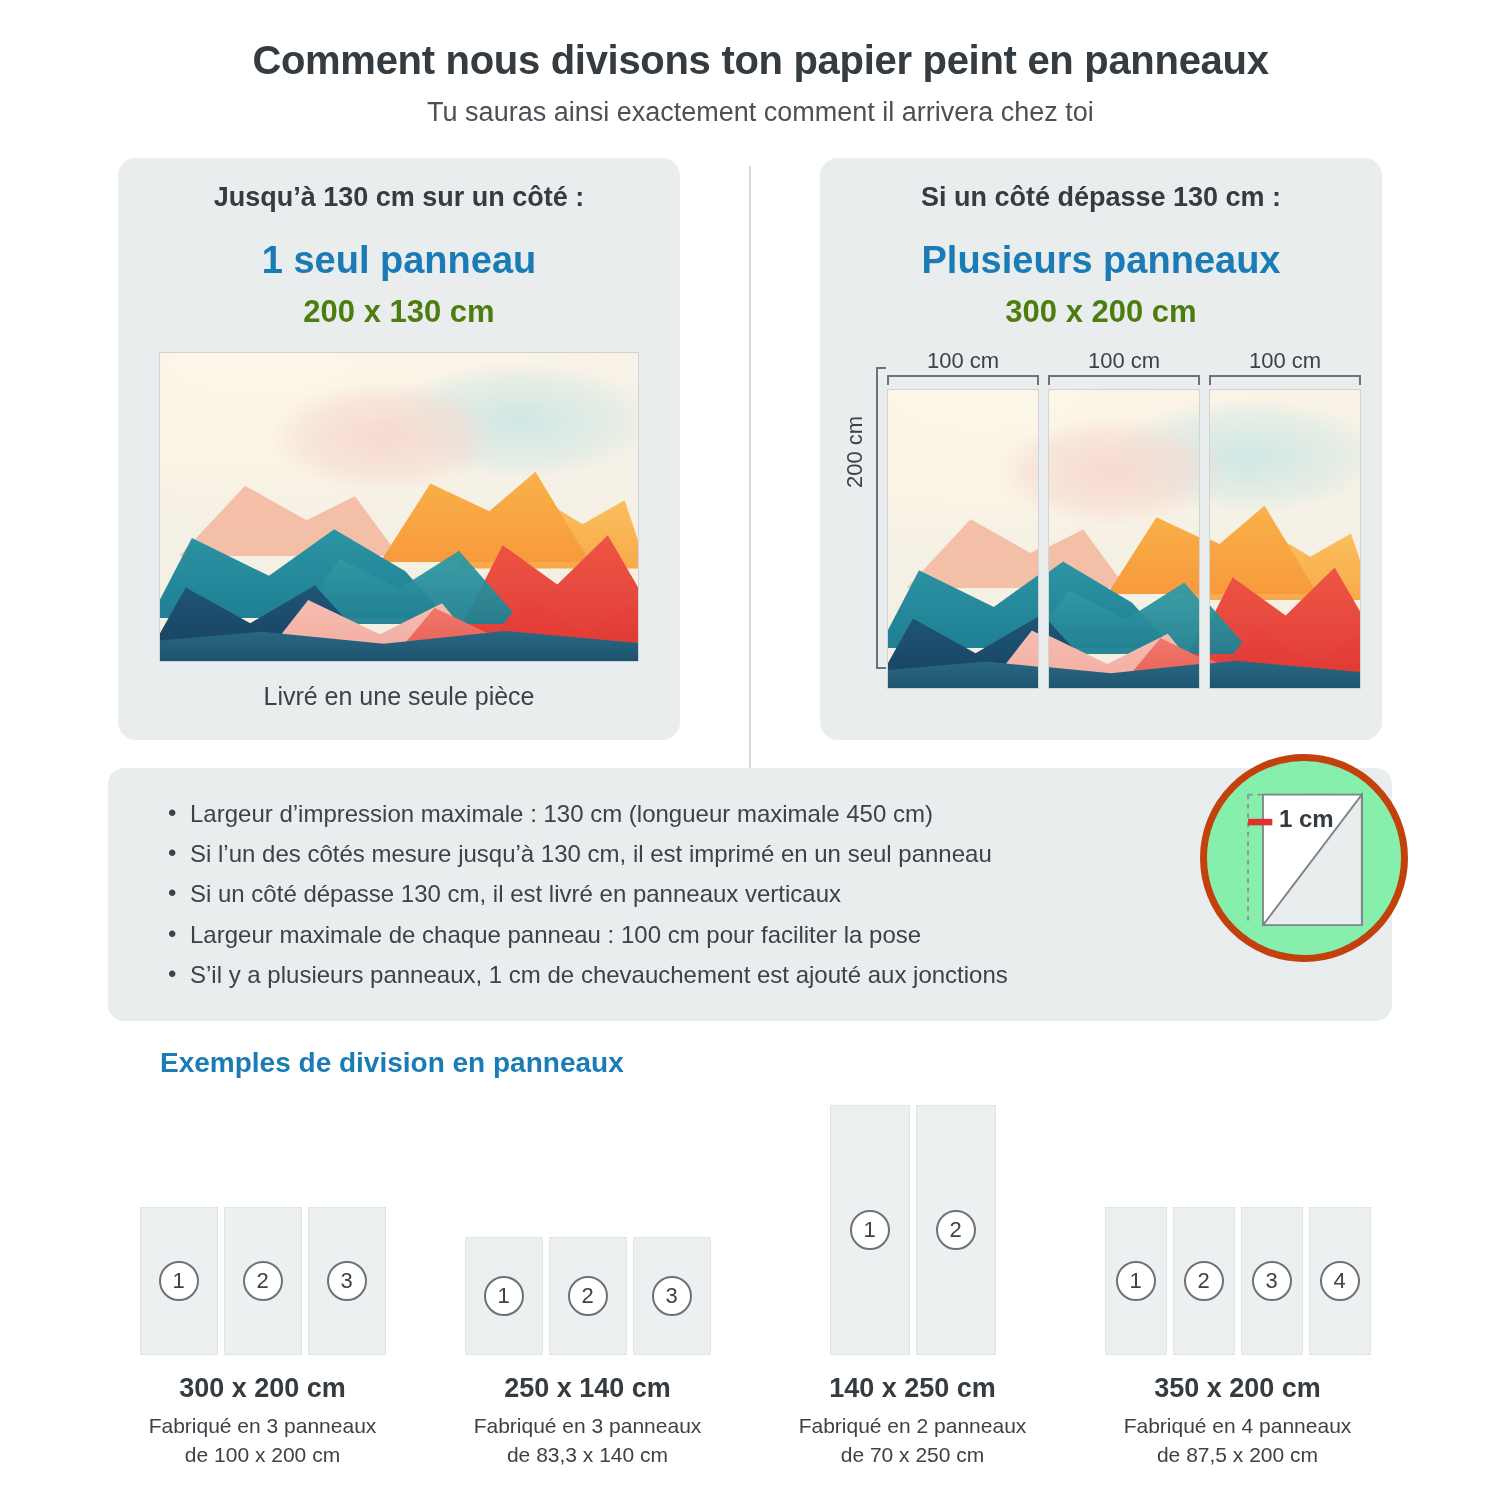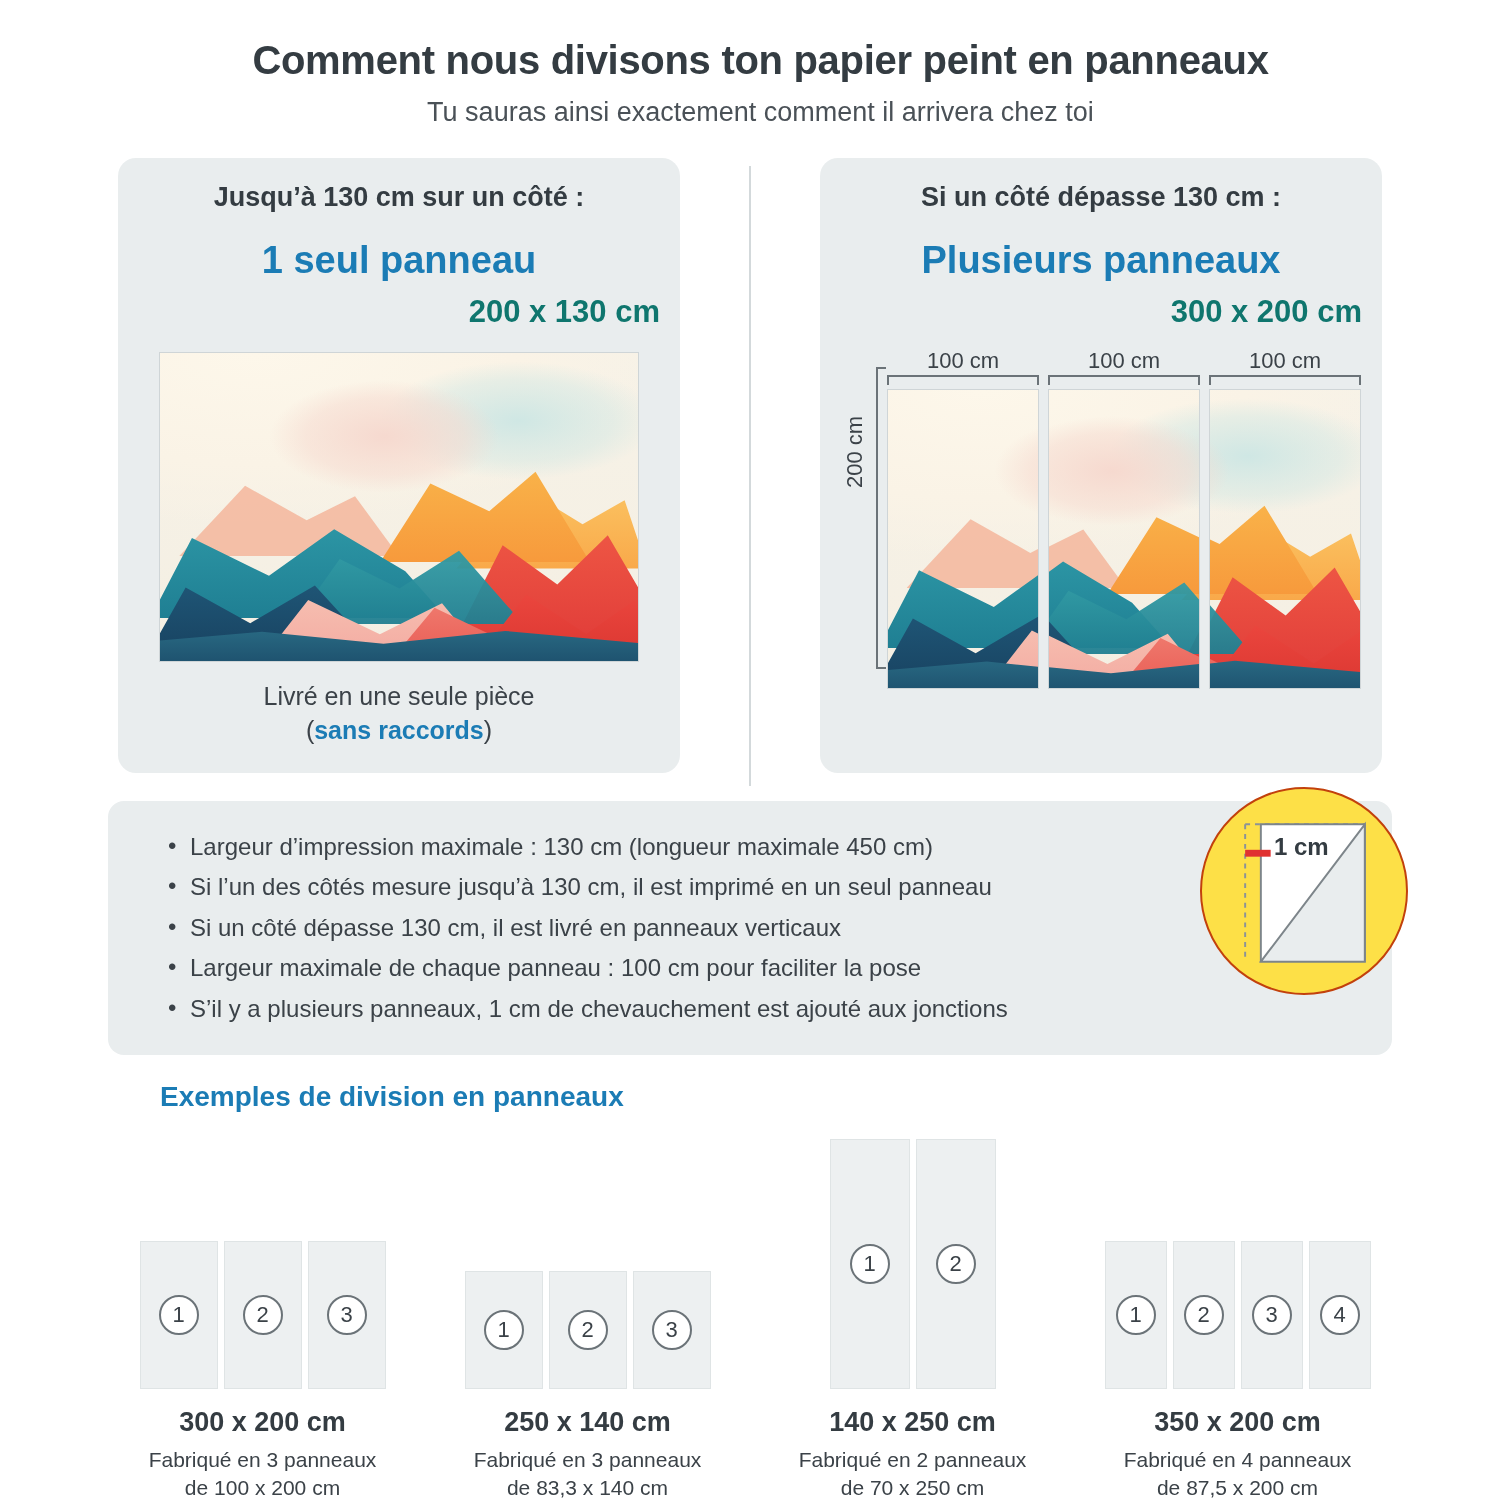--- a/index.html
+++ b/index.html
@@ -51,23 +51,22 @@
   }
   .panel-big {
     font-size: 38px;
     font-weight: bold;
     color: #1b7cb5;
     margin-top: 26px;
   }
   .panel-dim {
     font-size: 31px;
     font-weight: bold;
-    color: #0f766e;
+    color: #4d7c0f;
     margin-top: 12px;
-    text-align: right;
   }
   .panel-foot {
     font-size: 25px;
     color: #3b4248;
     line-height: 1.34;
     margin-top: 18px;
   }
   .panel-foot .hl { color: #1b7cb5; font-weight: bold; }
 
   .divider {
@@ -255,22 +254,22 @@
     position: absolute; left: 4px; top: 6px;
     color: #3b4248; font-size: 24px;
   }
 
   
   .circle-badge {
     position: absolute;
     right: -16px; top: -14px;
     width: 208px; height: 208px;
     border-radius: 50%;
-    background: #fde047;
-    border: 2px solid #c2410c;
+    background: #86efac;
+    border: 7px solid #c2410c;
   }
   .cb-text {
     position: absolute; left: 72px; top: 44px;
     font-size: 24px; font-weight: bold; color: #343c42;
   }
   .cb-svg { position: absolute; inset: 0; }
 
   
   .examples-title {
     margin: 26px 0 0 160px;
@@ -354,23 +353,20 @@
           <div class="hill h-navy"></div>
           <div class="hill h-pink"></div>
           <div class="hill h-rose"></div>
           <div class="hill h-deepred"></div>
           <div class="hill h-foot"></div>
         </div>
       </div>
 
       <div class="panel-foot">
         <div>Livré en une seule pièce</div>
-        <div>
-          <span>(</span><span class="hl">sans raccords</span><span>)</span>
-        </div>
       </div>
     </div>
 
     <div class="panel">
       <div class="panel-heading">Si un côté dépasse 130 cm :</div>
       <div class="panel-big">Plusieurs panneaux</div>
       <div class="panel-dim">300 x 200 cm</div>
 
       <div class="measure-wrap">
         <div class="vlabel">200 cm</div>

